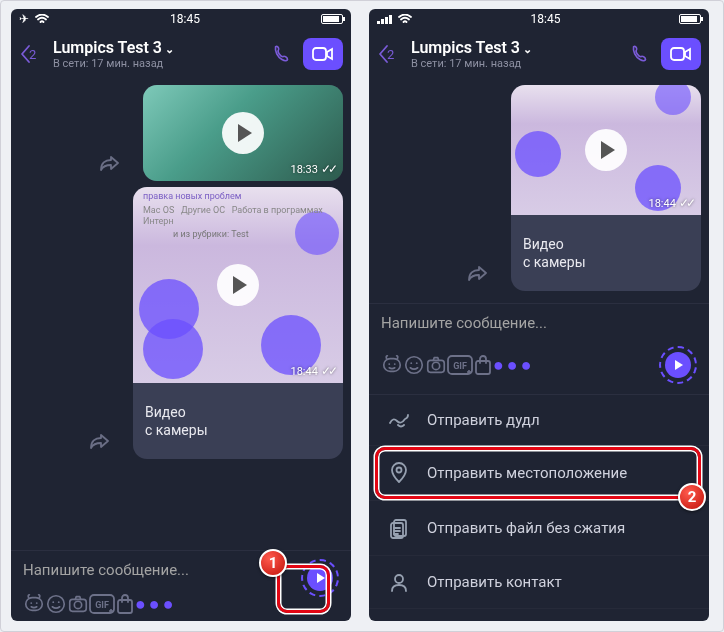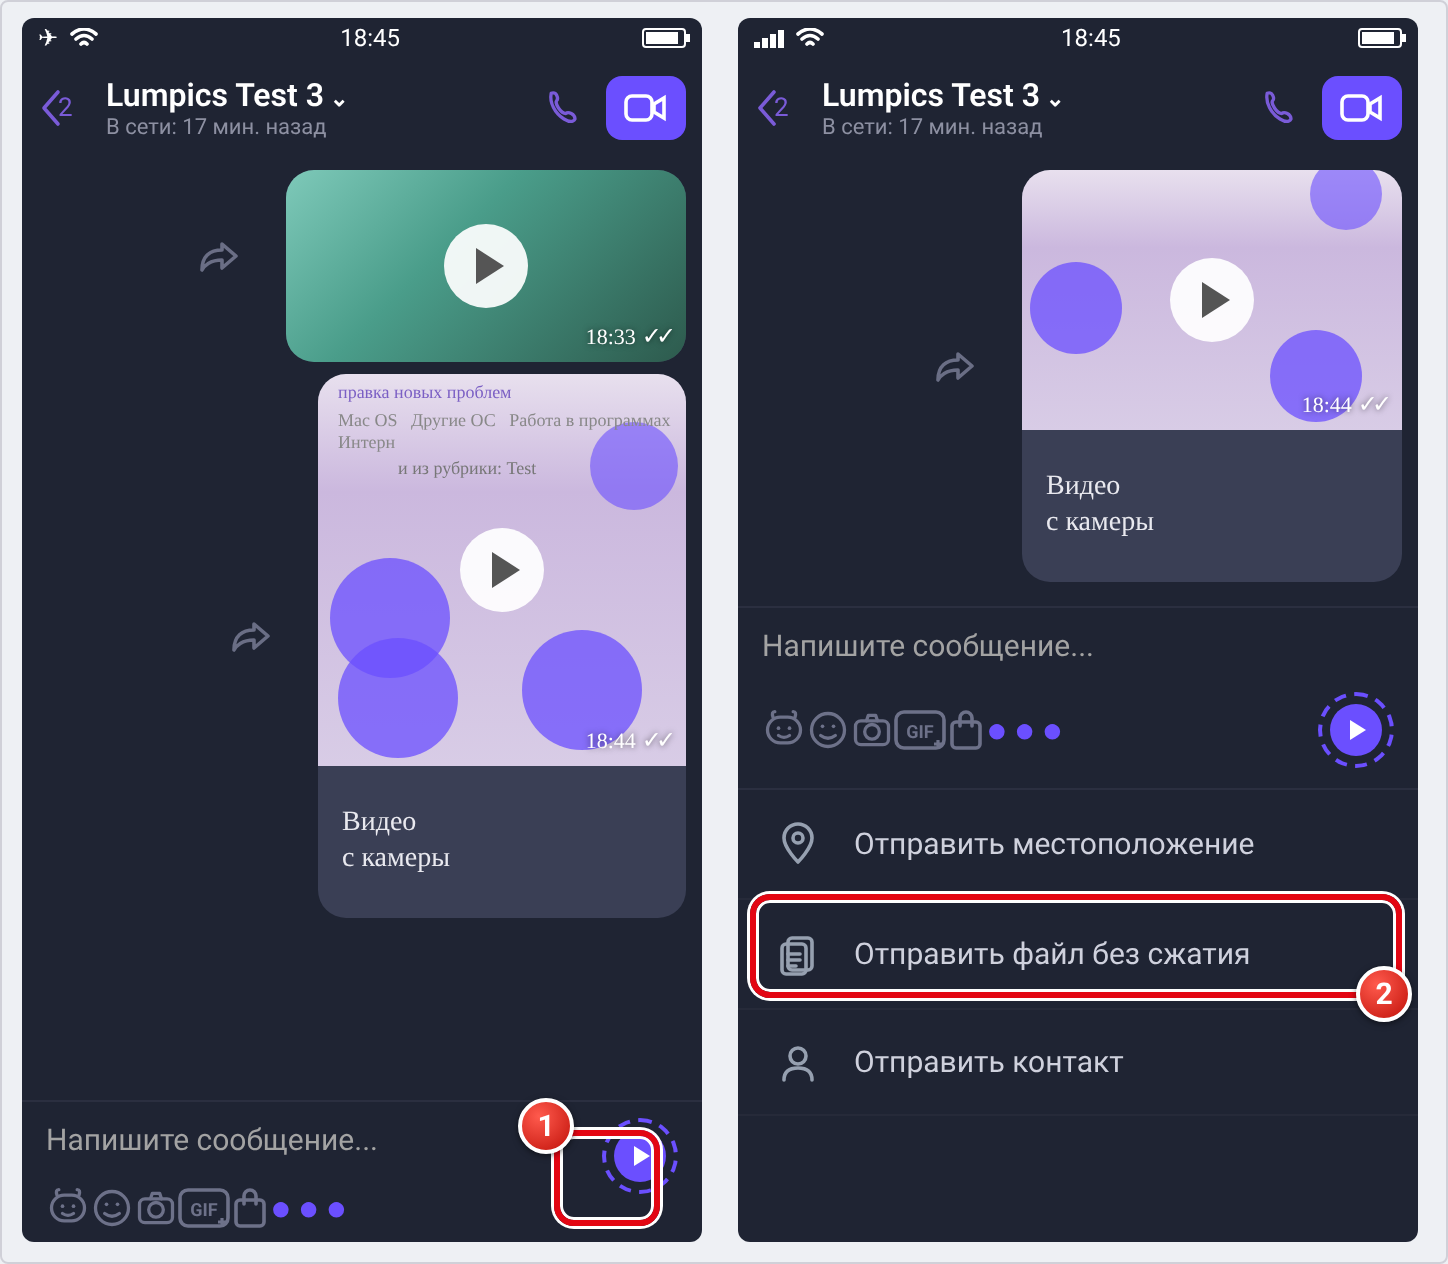--- a/index.html
+++ b/index.html
@@ -78,24 +78,24 @@
     display:flex; align-items:center; justify-content:center; color:#fff;
   }
 
   
   .chat {
     flex:1;
     overflow:hidden;
     position:relative;
     padding: 6px 8px;
   }
-  .msg { display:flex; justify-content:flex-end; align-items:center; gap:24px; margin-bottom:6px;font-family:Liberation Serif, serif; }
+  .msg { display:flex; justify-content:flex-end; align-items:flex-end; gap:24px; margin-bottom:6px; }
   .fwd { color:#6a6e85; font-size:18px; margin-bottom:10px; }
   .bubble {
-    width: 184px;
+    width: 210px;
     border-radius: 14px;
     overflow:hidden;
     position:relative;
     background:#3a3f55;
   }
   .vid1 {
     height: 96px;
     background: linear-gradient(135deg,#7ec9b9 0%, #4a9d8a 40%, #2d5a4d 100%);
     position:relative;
   }
@@ -472,20 +472,28 @@
       <span class="more-dots">●●●</span>
       <span class="send compact">
             <span class="send-inner"></span>
           </span>
     </div>
   </div>
 
   <div class="sheet">
     <div class="sheet-item">
       <span class="sico">
+            <svg width="22" height="18" viewBox="0 0 22 18">
+              <path class="ico-stroke" d="M2 12 Q5 6 9 10 T17 8 Q20 7 20 4 M10 14 Q13 17 16 14"></path>
+            </svg>
+          </span>
+      <span>Отправить дудл</span>
+    </div>
+    <div class="sheet-item">
+      <span class="sico">
             <svg width="18" height="22" viewBox="0 0 18 22">
               <path class="ico-stroke" d="M9 20 C9 20 16 13 16 8 A7 7 0 1 0 2 8 C2 13 9 20 9 20 Z"></path>
               <circle cx="9" cy="8" r="2.5" class="ico-stroke"></circle>
             </svg>
           </span>
       <span>Отправить местоположение</span>
     </div>
     <div class="sheet-item">
       <span class="sico">
             <svg width="20" height="22" viewBox="0 0 20 22">

